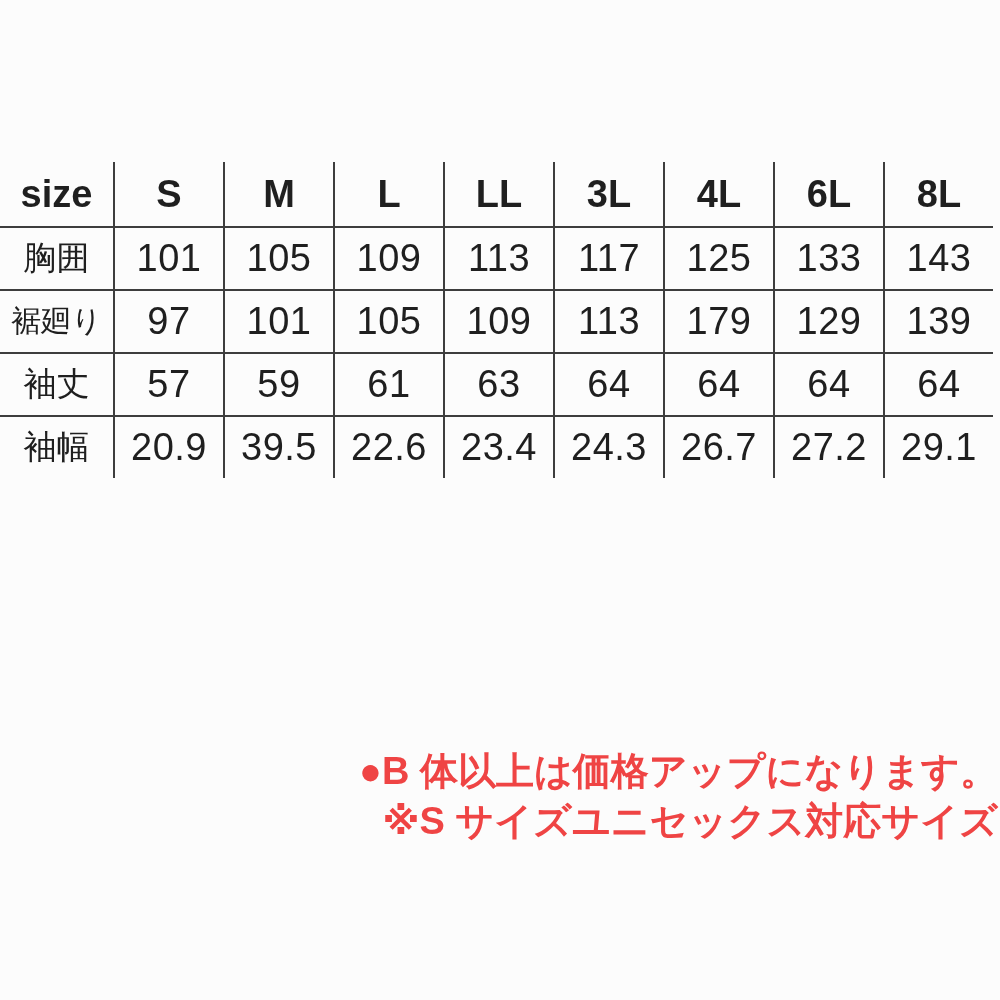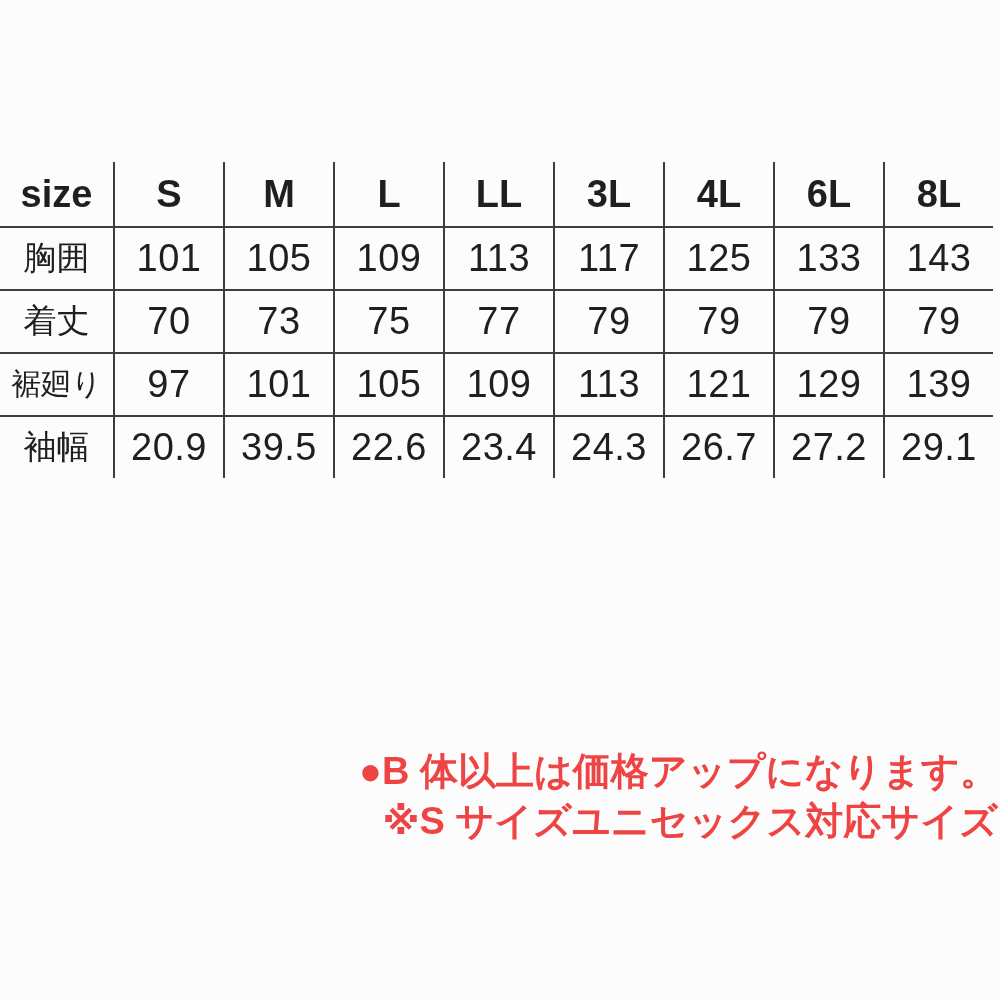--- a/index.html
+++ b/index.html
@@ -111,40 +111,40 @@
           <td>101</td>
           <td>105</td>
           <td>109</td>
           <td>113</td>
           <td>117</td>
           <td>125</td>
           <td>133</td>
           <td>143</td>
         </tr>
         <tr>
-          <th class="len-2">着丈</th>
-          <td>70</td>
-          <td>73</td>
-          <td>75</td>
-          <td>77</td>
-          <td>79</td>
-          <td>79</td>
-          <td>79</td>
-          <td>79</td>
-        </tr>
-        <tr>
           <th class="len-3">裾廻り</th>
           <td>97</td>
           <td>101</td>
           <td>105</td>
           <td>109</td>
           <td>113</td>
-          <td>121</td>
+          <td>179</td>
           <td>129</td>
           <td>139</td>
+        </tr>
+        <tr>
+          <th class="len-2">袖丈</th>
+          <td>57</td>
+          <td>59</td>
+          <td>61</td>
+          <td>63</td>
+          <td>64</td>
+          <td>64</td>
+          <td>64</td>
+          <td>64</td>
         </tr>
         <tr>
           <th class="len-2">袖幅</th>
           <td>20.9</td>
           <td>39.5</td>
           <td>22.6</td>
           <td>23.4</td>
           <td>24.3</td>
           <td>26.7</td>
           <td>27.2</td>

